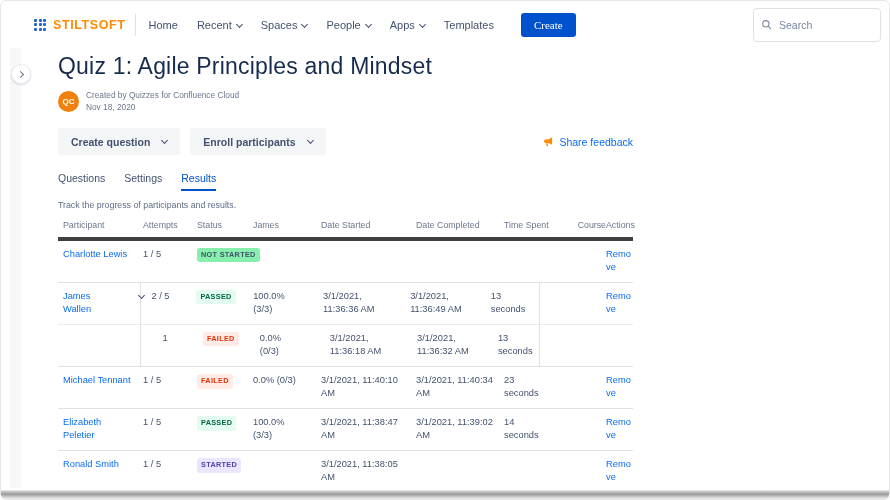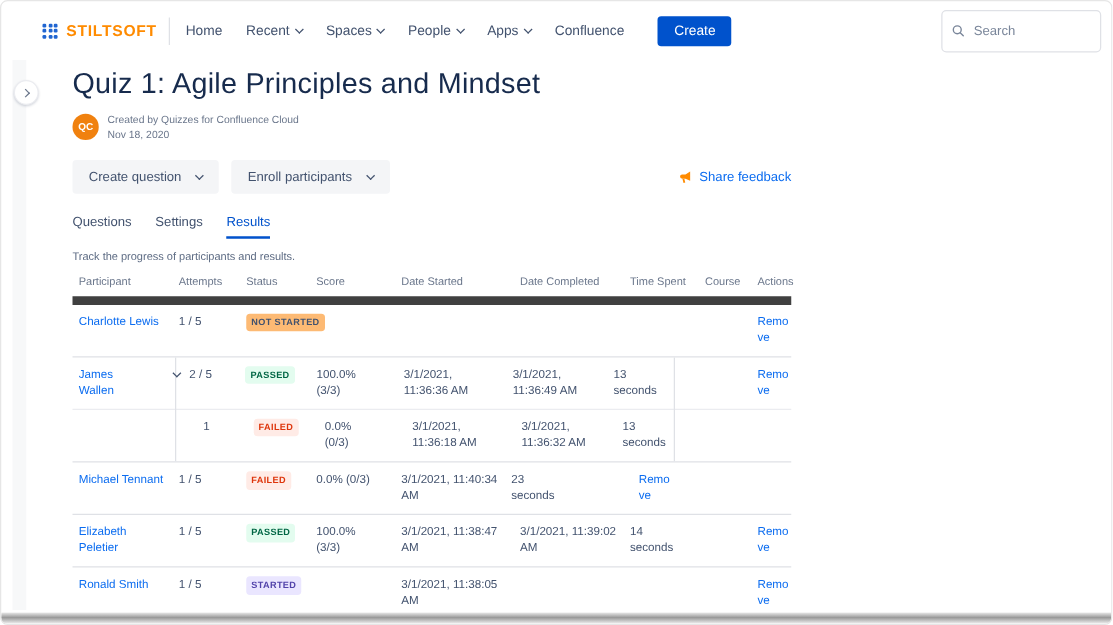--- a/index.html
+++ b/index.html
@@ -20,21 +20,21 @@
   .grid-icon i { width:3px; height:3px; background:var(--grid-icon,#2065D1); border-radius:1px; }
   .brand { font-size:12.5px; font-weight:bold; letter-spacing:.6px; color:var(--brand,#FF8B00); margin-right:9px; }
   .nav-divider { width:1px; height:22px; background:#DFE1E6; margin-right:13px; }
   .nav-items { display:flex; align-items:center; }
   .nav-item { font-size:11px; color:#42526E; margin-right:19px; cursor:pointer; text-decoration:none; white-space:nowrap; }
   .chev { display:inline-block; width:5px; height:5px;
     border-right:1.5px solid currentColor; border-bottom:1.5px solid currentColor;
     transform:rotate(45deg); }
   .nav-item .chev { margin-left:5px; margin-bottom:2px; color:#42526E; }
   .create-btn { background:var(--primary,#0052CC); color:#fff; border:none; border-radius:3px;
-    font-size:11px; font-weight:500; padding:6px 13px; margin-left:8px; cursor:pointer; font-family:Liberation Sans, sans-serif; }
+    font-size:11px; font-weight:500; padding:6px 13px; margin-left:8px; cursor:pointer; font-family:Liberation Serif, serif; }
   .search-box { margin-left:auto; display:flex; align-items:center; gap:5px;
     width:128px; height:23px; border:1px solid #DFE1E6; border-radius:4px; padding:16px 7px; background:#fff; }
   .search-box svg { flex:none; }
   .search-box input { border:none; outline:none; width:100%; font-size:10.5px; color:#172B4D; font-family:inherit; }
   .search-box input::placeholder { color:#7A869A; }
 
   
   .rail { position:absolute; left:9px; top:47px; width:11px; bottom:11px; background:#F7F8F9; }
   .rail-btn { position:absolute; left:10px; top:63px; width:20px; height:20px; border-radius:50%;
     background:#fff; border:1px solid #EBECF0; box-shadow:0 1px 2px rgba(9,30,66,.18);
@@ -44,46 +44,46 @@
   
   .main { position:absolute; left:57px; top:52px; width:575px; }
   .page-title { font-size:23px; font-weight:400; color:var(--title,#172B4D); letter-spacing:.2px; }
   .byline { display:flex; align-items:center; gap:7px; margin-top:10px; }
   .avatar { width:21px; height:21px; border-radius:50%; background:var(--avatar,#F0810F);
     color:#fff; font-size:8px; font-weight:bold; display:flex; align-items:center; justify-content:center; }
   .byline-text { font-size:8.3px; color:#6B778C; line-height:1.4; }
 
   .toolbar { display:flex; align-items:center; margin-top:15px; }
   .btn-subtle { background:#F4F5F7; border:none; border-radius:3px; height:27px; padding:0 13px;
-    font-size:10.5px; font-weight:400; color:#42526E; display:flex; align-items:center; gap:12px;
+    font-size:10.5px; font-weight:700; color:#42526E; display:flex; align-items:center; gap:12px;
     margin-right:10px; cursor:pointer; font-family:inherit; }
   .btn-subtle .chev { margin-bottom:2px; }
   .share { margin-left:auto; display:flex; align-items:flex-end; gap:5px;
     font-size:10.5px; font-weight:500; color:var(--link,#0065FF); cursor:pointer; }
 
   .tabs { display:flex; gap:19px; margin-top:17px; }
   .tab { font-size:10.5px; font-weight:500; color:#42526E; padding-bottom:5px; cursor:pointer; }
   .tab.active { color:var(--primary,#0052CC); border-bottom:2px solid var(--primary,#0052CC); }
 
   .desc { margin-top:9px; font-size:8.8px; color:#5E6C84; }
 
   
   .table { margin-top:3px; }
-  .theadrow { display:flex; border-bottom:7px solid #404040; padding:7px 0; }
+  .theadrow { display:flex; border-bottom:4px solid #404040; padding:7px 0; }
   .th { font-size:8.8px; font-weight:500; color:#6B778C; white-space:nowrap; overflow:visible; }
   .tr { display:flex; border-bottom:1px solid #DFE1E6; padding:7px 0 8px; }
   .td { font-size:9.3px; color:#42526E; line-height:1.4; overflow-wrap:break-word; }
   .c-participant { width:85px; padding-left:5px; padding-right:8px; }
   .c-attempts    { width:54px; padding-right:6px; }
   .c-status      { width:56px; }
   .c-score       { width:68px; padding-right:16px; }
   .c-started     { width:95px; padding-right:7px; }
   .c-completed   { width:88px; padding-right:2px; }
   .c-time        { width:60px; padding-right:18px; }
-  .c-course      { width:42px; }
+  .c-course      { width:42px;text-align:right; }
   .c-actions     { width:27px; }
   .lnk { color:var(--link,#0065FF); text-decoration:none; cursor:pointer; }
   .badge { display:inline-block; font-size:7.3px; font-weight:bold; letter-spacing:.3px;
     padding:2px 4px; border-radius:3px; white-space:nowrap; }
   .row-chev { color:#42526E; margin-right:7px; position:relative; top:-1px; cursor:pointer; }
   .row-chev.right { transform:rotate(-45deg); }
   .group { position:relative; border-bottom:1px solid #DFE1E6; }
   .group .tr { border-bottom:none;gap:16px; }
   .group .tr.sub { border-top:1px solid #EBECF0; }
   .group::before, .group::after { content:''; position:absolute; top:0; bottom:0; width:1px; background:#DFE1E6; }
@@ -109,21 +109,21 @@
         <i></i>
     </span>
     <span class="brand">STILTSOFT</span>
     <span class="nav-divider"></span>
     <span class="nav-items" id="nav-items">
         <a class="nav-item">Home</a>
         <a class="nav-item">Recent<span class="chev"></span></a>
         <a class="nav-item">Spaces<span class="chev"></span></a>
         <a class="nav-item">People<span class="chev"></span></a>
         <a class="nav-item">Apps<span class="chev"></span></a>
-        <a class="nav-item">Confluence</a>
+        <a class="nav-item">Templates</a>
       </span>
     <button class="create-btn">Create</button>
     <span class="search-box">
       <svg width="11" height="11" viewBox="0 0 16 16">
         <circle cx="7" cy="7" r="4.6" fill="none" stroke="#7A869A" stroke-width="1.6"></circle>
         <line x1="10.4" y1="10.4" x2="14" y2="14" stroke="#7A869A" stroke-width="1.6" stroke-linecap="round"></line>
       </svg>
       <input type="text" placeholder="Search" style="">
     </span>
   </div>
@@ -168,32 +168,32 @@
         <span class="tab active">Results</span>
       </div>
 
     <div class="desc">Track the progress of participants and results.</div>
 
     <div class="table">
       <div class="theadrow" id="thead">
           <div class="th c-participant">Participant</div>
           <div class="th c-attempts">Attempts</div>
           <div class="th c-status">Status</div>
-          <div class="th c-score">Score</div>
+          <div class="th c-score">James</div>
           <div class="th c-started">Date Started</div>
           <div class="th c-completed">Date Completed</div>
           <div class="th c-time">Time Spent</div>
           <div class="th c-course">Course</div>
           <div class="th c-actions">Actions</div>
         </div>
       <div id="tbody">
           <div class="tr">
     <div class="td c-participant"><a class="lnk">Charlotte Lewis</a></div>
     <div class="td c-attempts"><span>1 / 5</span></div>
-    <div class="td c-status"><span class="badge" style="background:#fdba74;color:#42526E">NOT STARTED</span></div>
+    <div class="td c-status"><span class="badge" style="background:#86efac;color:#42526E">NOT STARTED</span></div>
     <div class="td c-score"></div>
     <div class="td c-started"></div>
     <div class="td c-completed"></div>
     <div class="td c-time"></div>
     <div class="td c-course"></div>
     <div class="td c-actions"><a class="lnk">Remove</a></div>
   </div>
           <div class="group">
             <div class="tr">
     <div class="td c-participant"><a class="lnk">James Wallen</a></div>
@@ -216,20 +216,21 @@
     <div class="td c-time">13 seconds</div>
     <div class="td c-course"></div>
     <div class="td c-actions"></div>
   </div>
           </div>
           <div class="tr">
     <div class="td c-participant"><a class="lnk">Michael Tennant</a></div>
     <div class="td c-attempts"><span>1 / 5</span></div>
     <div class="td c-status"><span class="badge" style="background:#FFEBE6;color:#DE350B">FAILED</span></div>
     <div class="td c-score">0.0% (0/3)</div>
+    <div class="td c-started">3/1/2021, 11:40:10 AM</div>
     <div class="td c-completed">3/1/2021, 11:40:34 AM</div>
     <div class="td c-time">23 seconds</div>
     <div class="td c-course"></div>
     <div class="td c-actions"><a class="lnk">Remove</a></div>
   </div>
           <div class="tr">
     <div class="td c-participant"><a class="lnk">Elizabeth Peletier</a></div>
     <div class="td c-attempts"><span>1 / 5</span></div>
     <div class="td c-status"><span class="badge" style="background:#E3FCEF;color:#006644">PASSED</span></div>
     <div class="td c-score">100.0% (3/3)</div>

